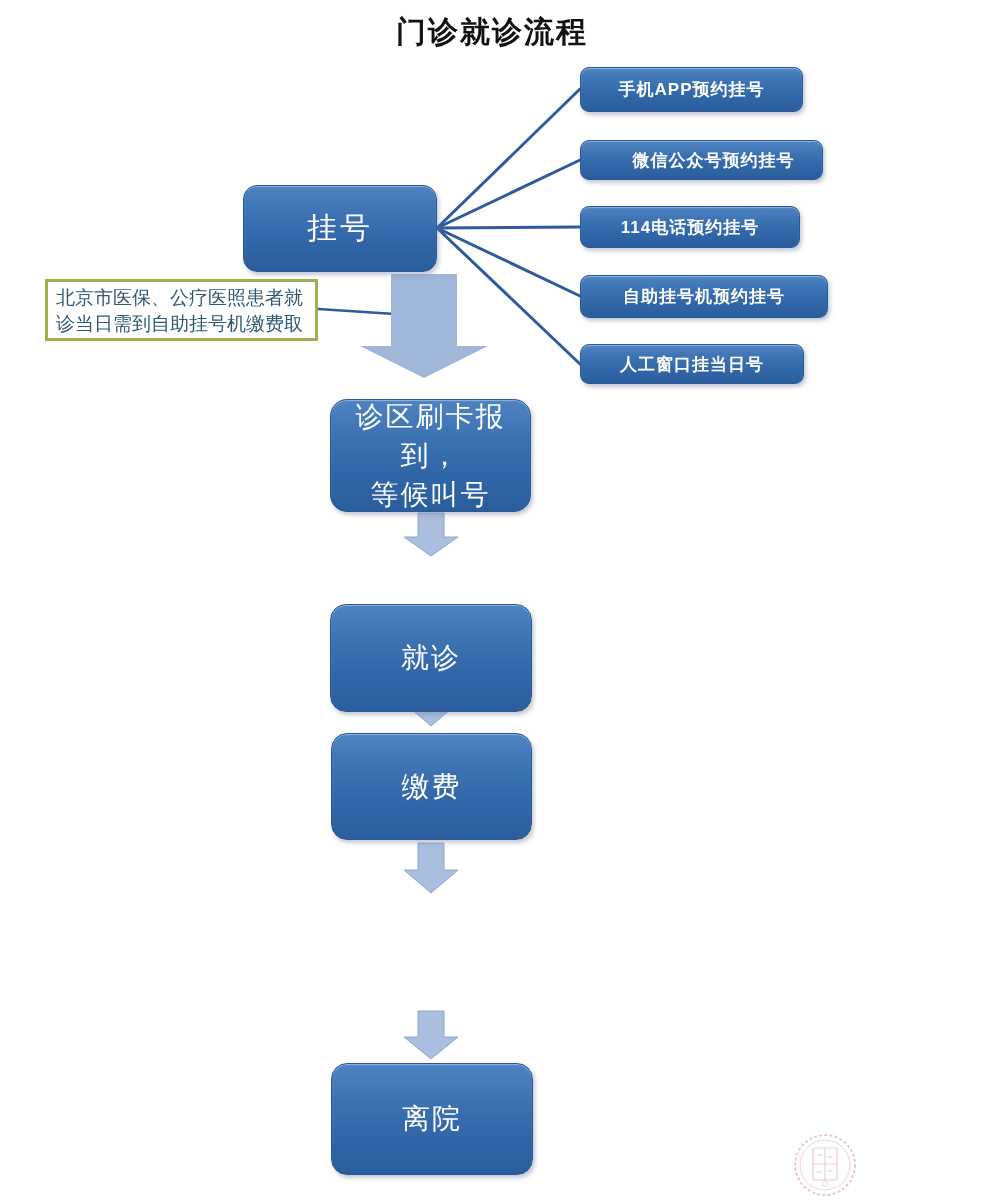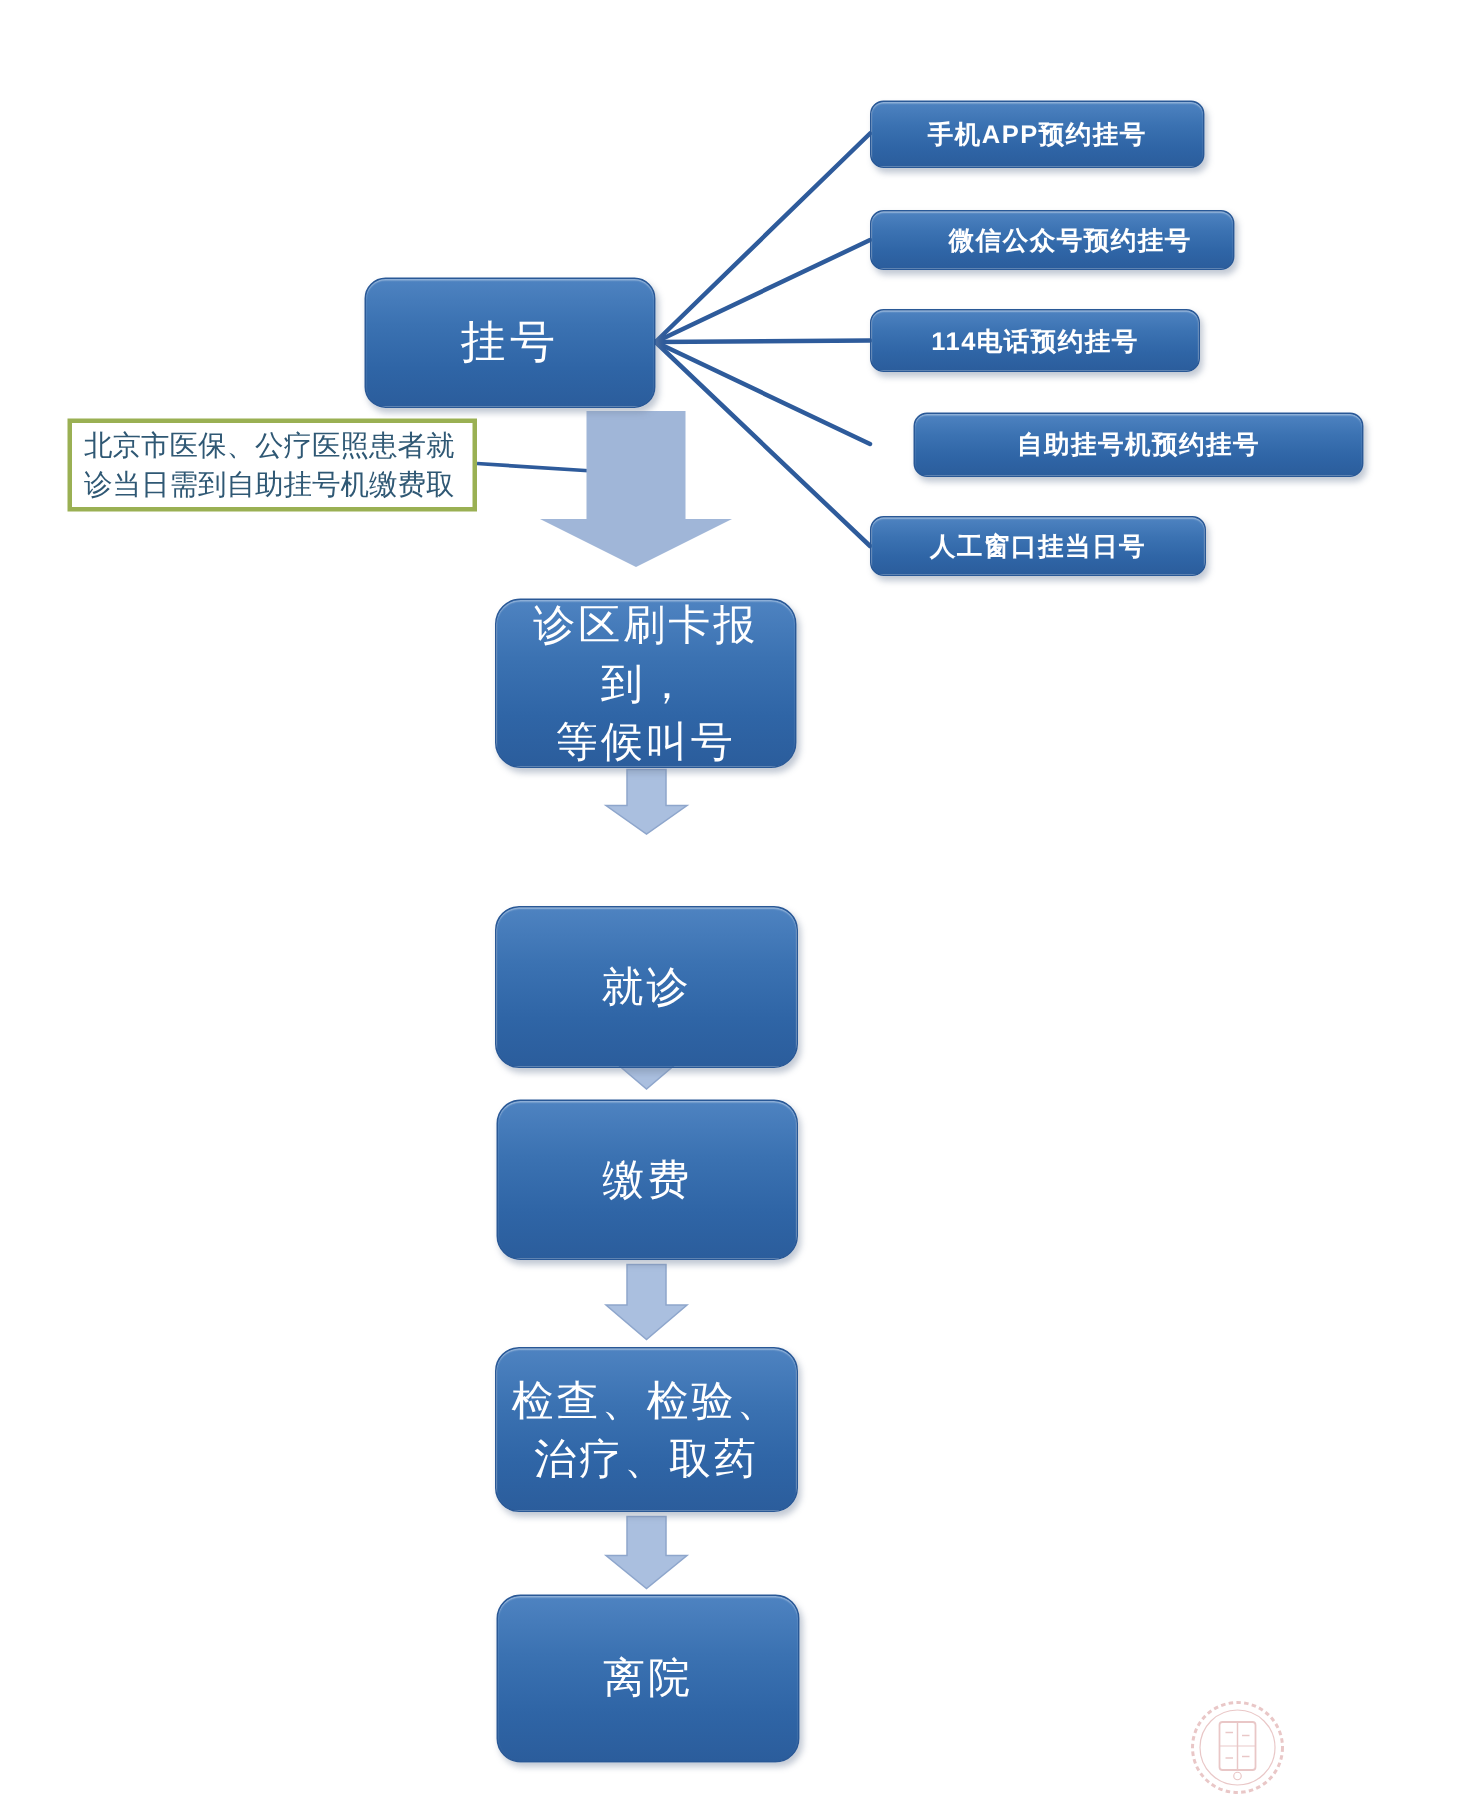--- a/index.html
+++ b/index.html
@@ -35,21 +35,21 @@
     font-size:30px;letter-spacing:3px;
   }
   .channel{
     left:580px;border-radius:9px;
     font-size:17px;font-weight:bold;letter-spacing:1px;
     font-family:"Liberation Sans",sans-serif;
   }
   .ch1{top:67px;width:223px;height:45px;}
   .ch2{top:140px;width:243px;height:40px;padding-left:24px;}
   .ch3{top:206px;width:220px;height:42px;}
-  .ch4{top:275px;width:300px;height:43px;margin-left:29px;}
+  .ch4{top:275px;width:248px;height:43px;}
   .ch5{top:344px;width:224px;height:40px;}
   .step{
     border-radius:16px;
     font-family:"DejaVu Serif","Liberation Serif",serif;
     font-size:28px;letter-spacing:2px;
     white-space:pre-line;line-height:1.4;
   }
   .s1{left:330px;top:399px;width:201px;height:113px;border-radius:17px;}
   .s2{left:330px;top:565px;width:202px;height:108px;margin-top:39px;}
   .s3{left:331px;top:733px;width:201px;height:107px;}
@@ -66,20 +66,21 @@
     font-family:"Liberation Sans",sans-serif;
     letter-spacing:0px;
   }
   .seal{position:absolute;left:792px;top:1132px;opacity:.55;}
 </style>
 </head>
 <body>
 
 <div class="canvas">
 
+  <div class="title">门诊就诊流程</div>
 
   <svg class="layer" width="984" height="1200" viewBox="0 0 984 1200">
     <g stroke="#2e5b9b" stroke-width="3" stroke-linecap="round">
       <line x1="437" y1="228" x2="580" y2="89"></line>
       <line x1="437" y1="228" x2="580" y2="160"></line>
       <line x1="437" y1="228" x2="580" y2="227"></line>
       <line x1="437" y1="228" x2="580" y2="296"></line>
       <line x1="437" y1="228" x2="580" y2="364"></line>
     </g>
     <line x1="318" y1="309" x2="395" y2="314" stroke="#2e5b9b" stroke-width="2.5"></line>
@@ -101,22 +102,20 @@
   <div class="node channel ch5">人工窗口挂当日号</div>
 
   <div class="note">
     <span>北京市医保、公疗医照患者就诊当日需到自助挂号机缴费取</span>
   </div>
 
   <div class="node step s1">诊区刷卡报到，
 等候叫号</div>
   <div class="node step s2">就诊</div>
   <div class="node step s3">缴费</div>
-  <div class="node step s4">检查、检验、
-治疗、取药</div>
   <div class="node step s5">离院</div>
 
   <svg class="seal" width="66" height="66" viewBox="0 0 66 66">
     <g fill="none" stroke="#d89b9b">
       <circle cx="33" cy="33" r="30" stroke-width="2" stroke-dasharray="3 2.2"></circle>
       <circle cx="33" cy="33" r="25" stroke-width="0.8"></circle>
       <rect x="21" y="16" width="24" height="32" rx="2" stroke-width="1.2"></rect>
       <line x1="33" y1="16" x2="33" y2="48" stroke-width="1"></line>
       <line x1="21" y1="32" x2="45" y2="32" stroke-width="0.8"></line>
       <line x1="25" y1="23" x2="30" y2="23" stroke-width="1"></line>

